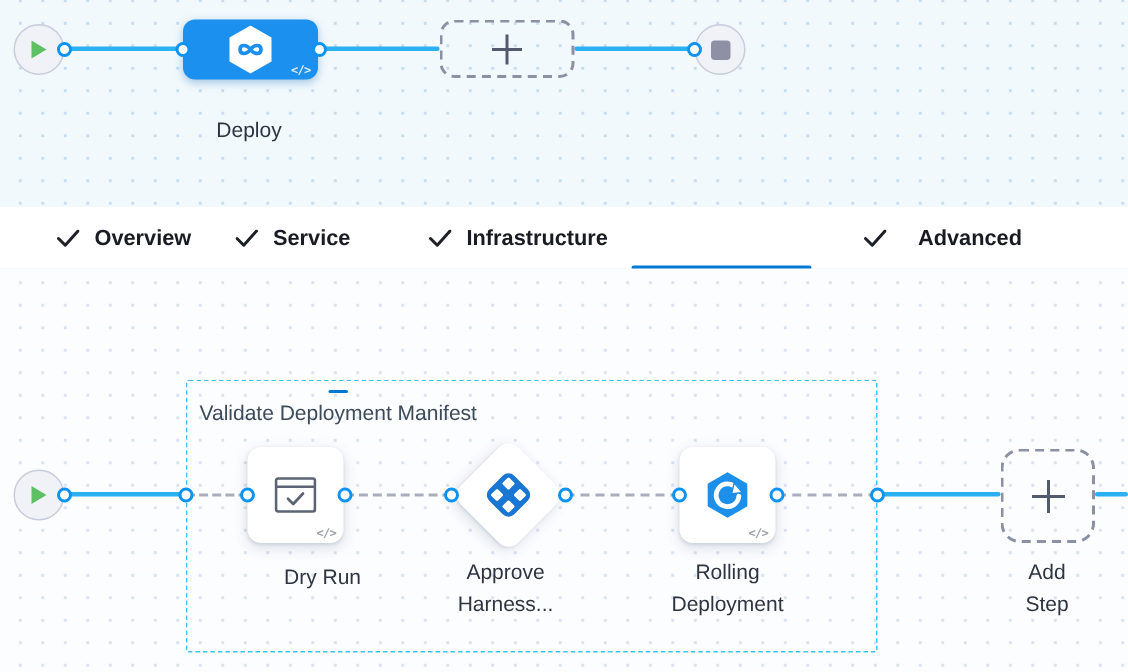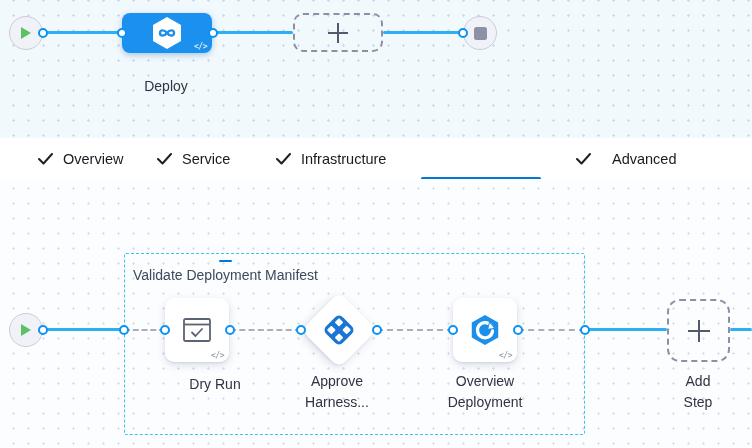--- a/index.html
+++ b/index.html
@@ -21,21 +21,21 @@
     background-image:radial-gradient(#d9e2f0 1px, rgba(0,0,0,0) 1.3px);
     background-size:15px 15px;background-position:6px 2px;
   }
   
   .tab-bar{
     position:absolute;left:0;top:138px;width:752px;height:41px;
     background:#ffffff;border-bottom:1px solid #e7e9ee;box-sizing:content-box;
   }
   .tab{
     position:absolute;top:0;height:41px;display:flex;align-items:center;gap:10px;
-    font-size:14.5px;color:#181b21;font-weight:400;cursor:pointer;white-space:nowrap;
+    font-size:14.5px;color:#181b21;font-weight:700;cursor:pointer;white-space:nowrap;
   }
   .tab .check{display:flex;align-items:center;}
   .tab-underline{
     position:absolute;left:421px;bottom:-1px;width:120px;height:3px;
     background:#0278d5;border-radius:2px;
   }
   
   .line-solid{position:absolute;height:3px;background:#2bb0f1;border-radius:2px;}
   .line-dashed{position:absolute;height:0;border-top:2px dashed #a9aeba;}
   .port{
@@ -140,21 +140,21 @@
       <span>Overview</span>
     </div>
     <div class="tab" style="left:157px;">
       <span class="check">
         <svg width="15" height="12" viewBox="0 0 15 12">
             <polyline points="1,6 5.5,10.5 14,1" fill="none" stroke="#1d2025" stroke-width="2" stroke-linecap="round" stroke-linejoin="round"></polyline>
           </svg>
       </span>
       <span>Service</span>
     </div>
-    <div class="tab" style="left:276px;">
+    <div class="tab" style="left:286px;">
       <span class="check">
         <svg width="15" height="12" viewBox="0 0 15 12">
             <polyline points="1,6 5.5,10.5 14,1" fill="none" stroke="#1d2025" stroke-width="2" stroke-linecap="round" stroke-linejoin="round"></polyline>
           </svg>
       </span>
       <span>Infrastructure</span>
     </div>
     <div class="tab" style="left:576px;gap:21px;">
       <span class="check">
         <svg width="15" height="12" viewBox="0 0 15 12">
@@ -231,17 +231,17 @@
     <div class="port" style="left:160px;top:146px;"></div>
     <div class="port" style="left:225px;top:146px;"></div>
     <div class="port" style="left:296px;top:146px;"></div>
     <div class="port" style="left:372px;top:146px;"></div>
     <div class="port" style="left:448px;top:146px;"></div>
     <div class="port" style="left:513px;top:146px;"></div>
     <div class="port" style="left:580px;top:146px;"></div>
 
     <div class="node-label" style="left:215px;top:195px;">Dry Run</div>
     <div class="node-label" style="left:337px;top:192px;width:90px;">Approve Harness...</div>
-    <div class="node-label" style="left:485px;top:192px;width:100px;">Overview Deployment</div>
+    <div class="node-label" style="left:485px;top:192px;width:100px;">Rolling Deployment</div>
     <div class="node-label" style="left:698px;top:192px;">Add Step</div>
   </div>
 
 </div>
 
 </body></html>

